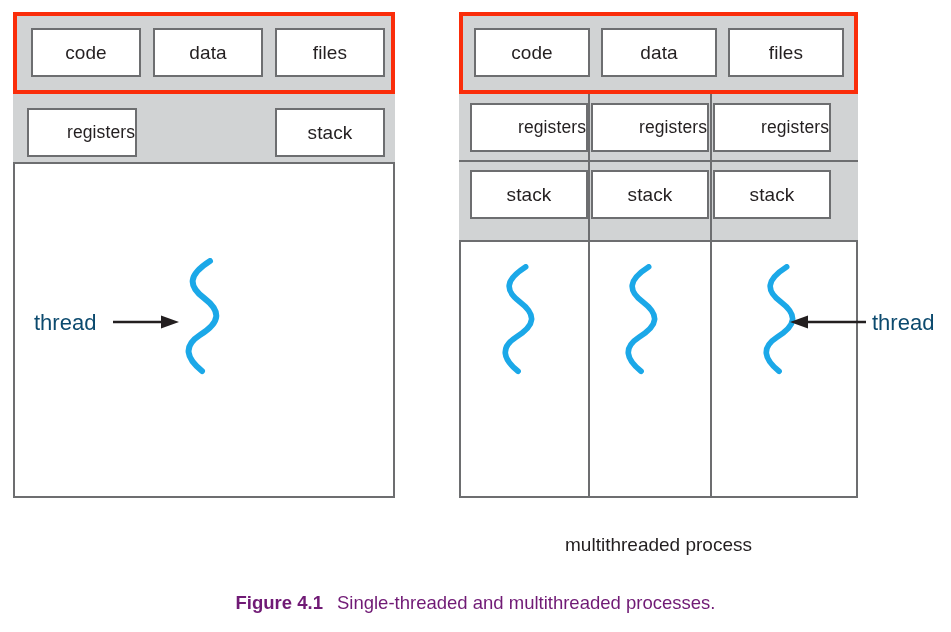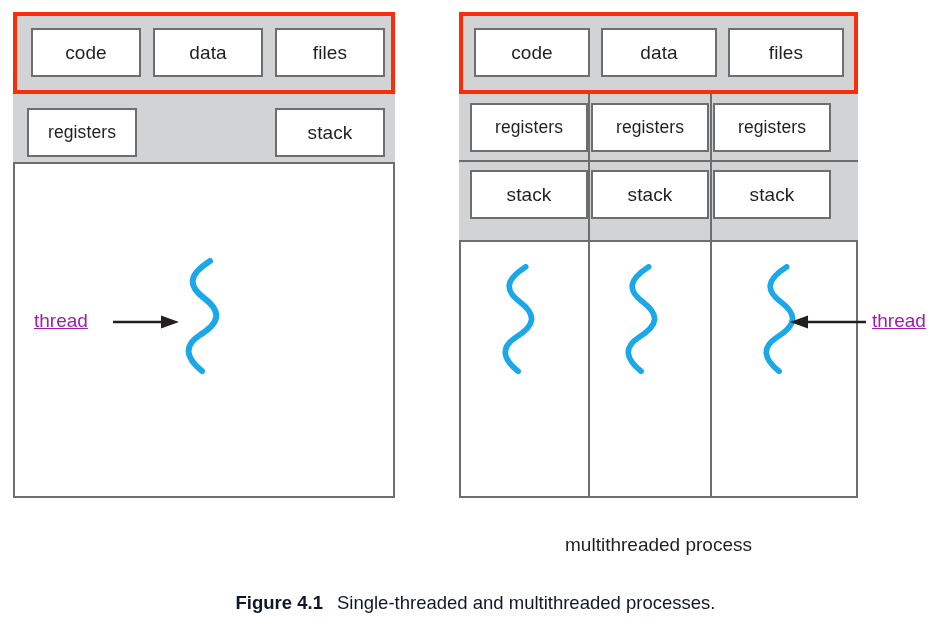--- a/index.html
+++ b/index.html
@@ -55,21 +55,21 @@
     border: 2px solid #6d6e70;
     display: flex;
     align-items: center;
     justify-content: center;
     font-size: 19px;
     letter-spacing: 0.1px;
     color: #231f20;
     line-height: 1;
     z-index: 6;
   }
-  .cell.small-text { font-size: 17.5px; }
+  .cell.small-text { font-size: 17.5px; justify-content: flex-end; }
 
   .divider-v {
     position: absolute;
     background: #6d6e70;
     width: 2px;
     z-index: 5;
   }
   .divider-h {
     position: absolute;
     background: #6d6e70;
@@ -91,34 +91,33 @@
   .proc-label {
     position: absolute;
     font-size: 19px;
     color: #231f20;
     text-align: center;
     white-space: nowrap;
   }
 
   .thread-label {
     position: absolute;
-    font-size: 19px;
-    color: #a21caf;
+    font-size: 22px;
+    color: #0c4a6e;
     white-space: nowrap;
     z-index: 9;
-    text-decoration: underline;
   }
 
   .caption {
     position: absolute;
     left: 0;
     width: 951px;
     text-align: center;
     font-size: 18.5px;
-    color: #0f172a;
+    color: #701a75;
     white-space: nowrap;
   }
   .caption .caption-strong {
     font-weight: bold;
   }
   .caption .caption-text {
     font-weight: normal;
   }
 </style>
 </head>

